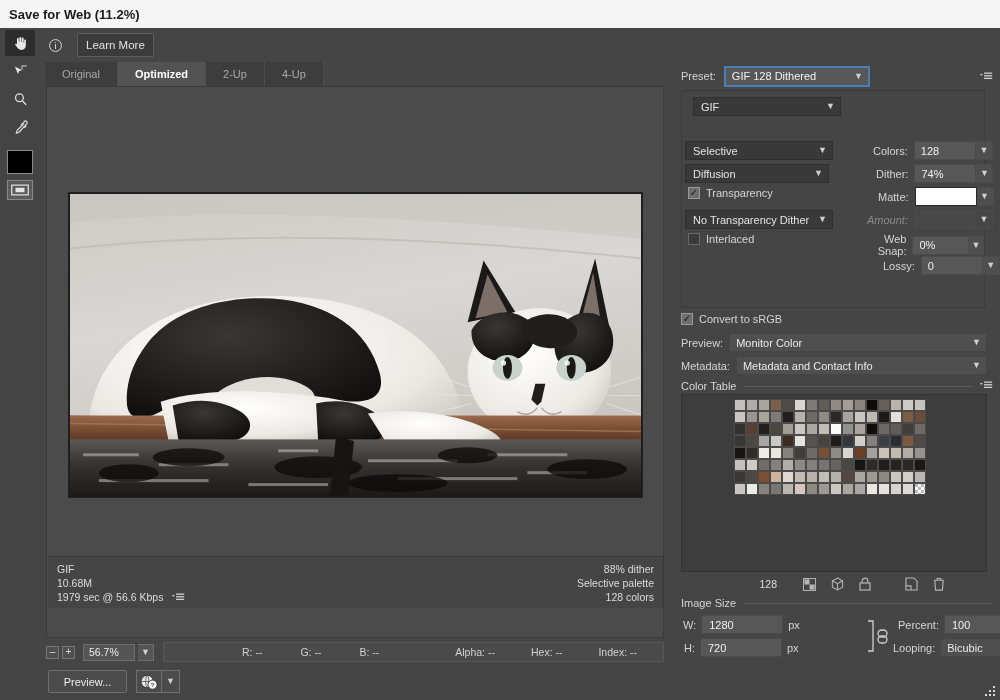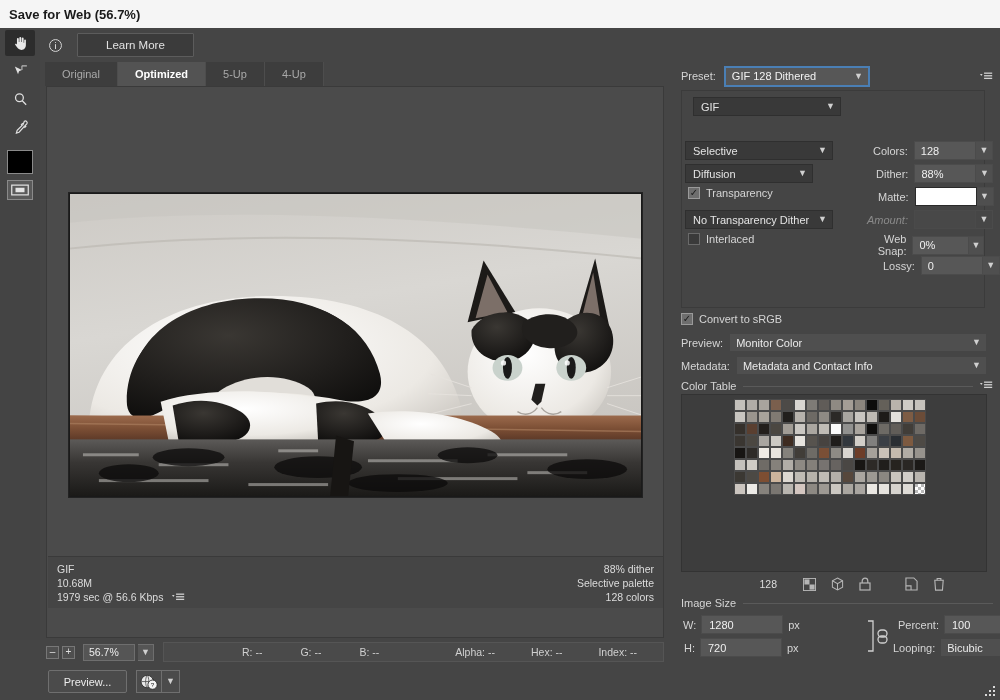--- a/index.html
+++ b/index.html
@@ -45,21 +45,21 @@
 
   
   .tipbar {
     position:absolute; left:40px; top:28px; width:632px; height:34px;
     background:#454545; display:flex; align-items:center; padding:0 8px;
   }
   .tip-inner { display:flex; align-items:center; gap:8px; flex:1; }
   .tip-text { font-size:11px; color:#d7d7d7; white-space:nowrap; }
   .learn-more {
     background:#3b3b3b; border:1px solid #5c5c5c; color:#e2e2e2;
-    font-size:11.5px; padding:5px 28px; margin-left:6px; border-radius:1px;
+    font-size:11.5px; padding:5px 8px; margin-left:6px; border-radius:1px;
     white-space:nowrap;
   }
 
   
   .tabbar {
     position:absolute; left:45px; top:62px; width:620px; height:24px;
     display:flex; align-items:flex-end;
   }
   .tab {
     height:24px; padding:0 17px; display:flex; align-items:center;
@@ -170,21 +170,21 @@
     border:1px solid #3b3b3b;
   }
   .sel {
     background:#393939; border:1px solid #2f2f2f; height:19px;
     display:flex; align-items:center; padding:0 4px 0 7px;
     font-size:11px; color:#e4e4e4; position:relative;
   }
   .sel .cv { position:absolute; right:5px; }
   .fmt-sel   { position:absolute; left:11px; top:6px; width:148px; }
   .pal-sel   { position:absolute; left:3px; top:50px; width:148px; }
-  .dith-sel  { position:absolute; left:3px; top:73px; width:128px; }
+  .dith-sel  { position:absolute; left:3px; top:73px; width:144px; }
   .tdith-sel { position:absolute; left:3px; top:119px; width:148px; }
 
   .chk-row { position:absolute; display:flex; align-items:center; gap:6px; }
   .chk {
     width:12px; height:12px; background:#6e6e6e; border:1px solid #9a9a9a;
     display:flex; align-items:center; justify-content:center;
     color:#1b1b1b; font-size:10px; line-height:1;
   }
   .chk.off { background:#3a3a3a; border-color:#6a6a6a; }
   .transp-row { left:6px; top:96px; }
@@ -275,21 +275,21 @@
   }
   .loop-sel .cv { position:absolute; right:5px; }
   .cv { font-size:9px; color:#d0d0d0; line-height:1; }
 </style>
 </head>
 <body>
 
 <div class="app">
 
   <div class="titlebar">
-    <span>Save for Web (56.7%)</span>
+    <span>Save for Web (11.2%)</span>
   </div>
 
   <div class="toolstrip">
     <div class="tool active">
       <svg width="17" height="17" viewBox="0 0 24 24" fill="#e8e8e8">
         <path d="M7 11V5.5a1.3 1.3 0 012.6 0V10h.8V4a1.3 1.3 0 012.6 0v6h.8V5a1.3 1.3 0 012.6 0v6h.8V7.5a1.2 1.2 0 012.4 0V14c0 4-2.6 7-6.3 7-3.2 0-4.6-1.4-6.2-3.6l-2.6-3.6c-.6-.9.5-2.1 1.5-1.4L7 13.4z"></path>
       </svg>
     </div>
     <div class="tool">
       <svg width="17" height="17" viewBox="0 0 24 24">
@@ -323,21 +323,21 @@
         <circle cx="12" cy="12" r="9.5"></circle>
           <path d="M12 10.5v6.5M12 7.2v.1" stroke-linecap="round"></path>
       </svg>
       <div class="learn-more">Learn More</div>
     </div>
   </div>
 
   <div class="tabbar">
     <div class="tab">Original</div>
     <div class="tab active">Optimized</div>
-    <div class="tab">5-Up</div>
+    <div class="tab">2-Up</div>
     <div class="tab">4-Up</div>
   </div>
 
   <div class="canvas-wrap">
     <div class="img-frame">
       <svg class="cat-img" viewBox="0 0 575 306" preserveAspectRatio="none">
         <defs>
           <linearGradient id="bg" x1="0" y1="0" x2="0.3" y2="1">
             <stop offset="0" stop-color="#cdcac5"></stop>
             <stop offset="0.45" stop-color="#d9d7d3"></stop>
@@ -510,21 +510,21 @@
             <span class="cv">▼</span>
           </span>
       </div>
 
       <div class="sel dith-sel">
         <span>Diffusion</span>
         <span class="cv">▼</span>
       </div>
       <div class="fld-row dither-row">
         <span class="fld-lbl">Dither:</span>
-        <span class="fld">88%</span>
+        <span class="fld">74%</span>
         <span class="fstep">
             <span class="cv">▼</span>
           </span>
       </div>
 
       <div class="chk-row transp-row">
         <span class="chk">✓</span>
         <span class="lbl">Transparency</span>
       </div>
       <div class="fld-row matte-row">

